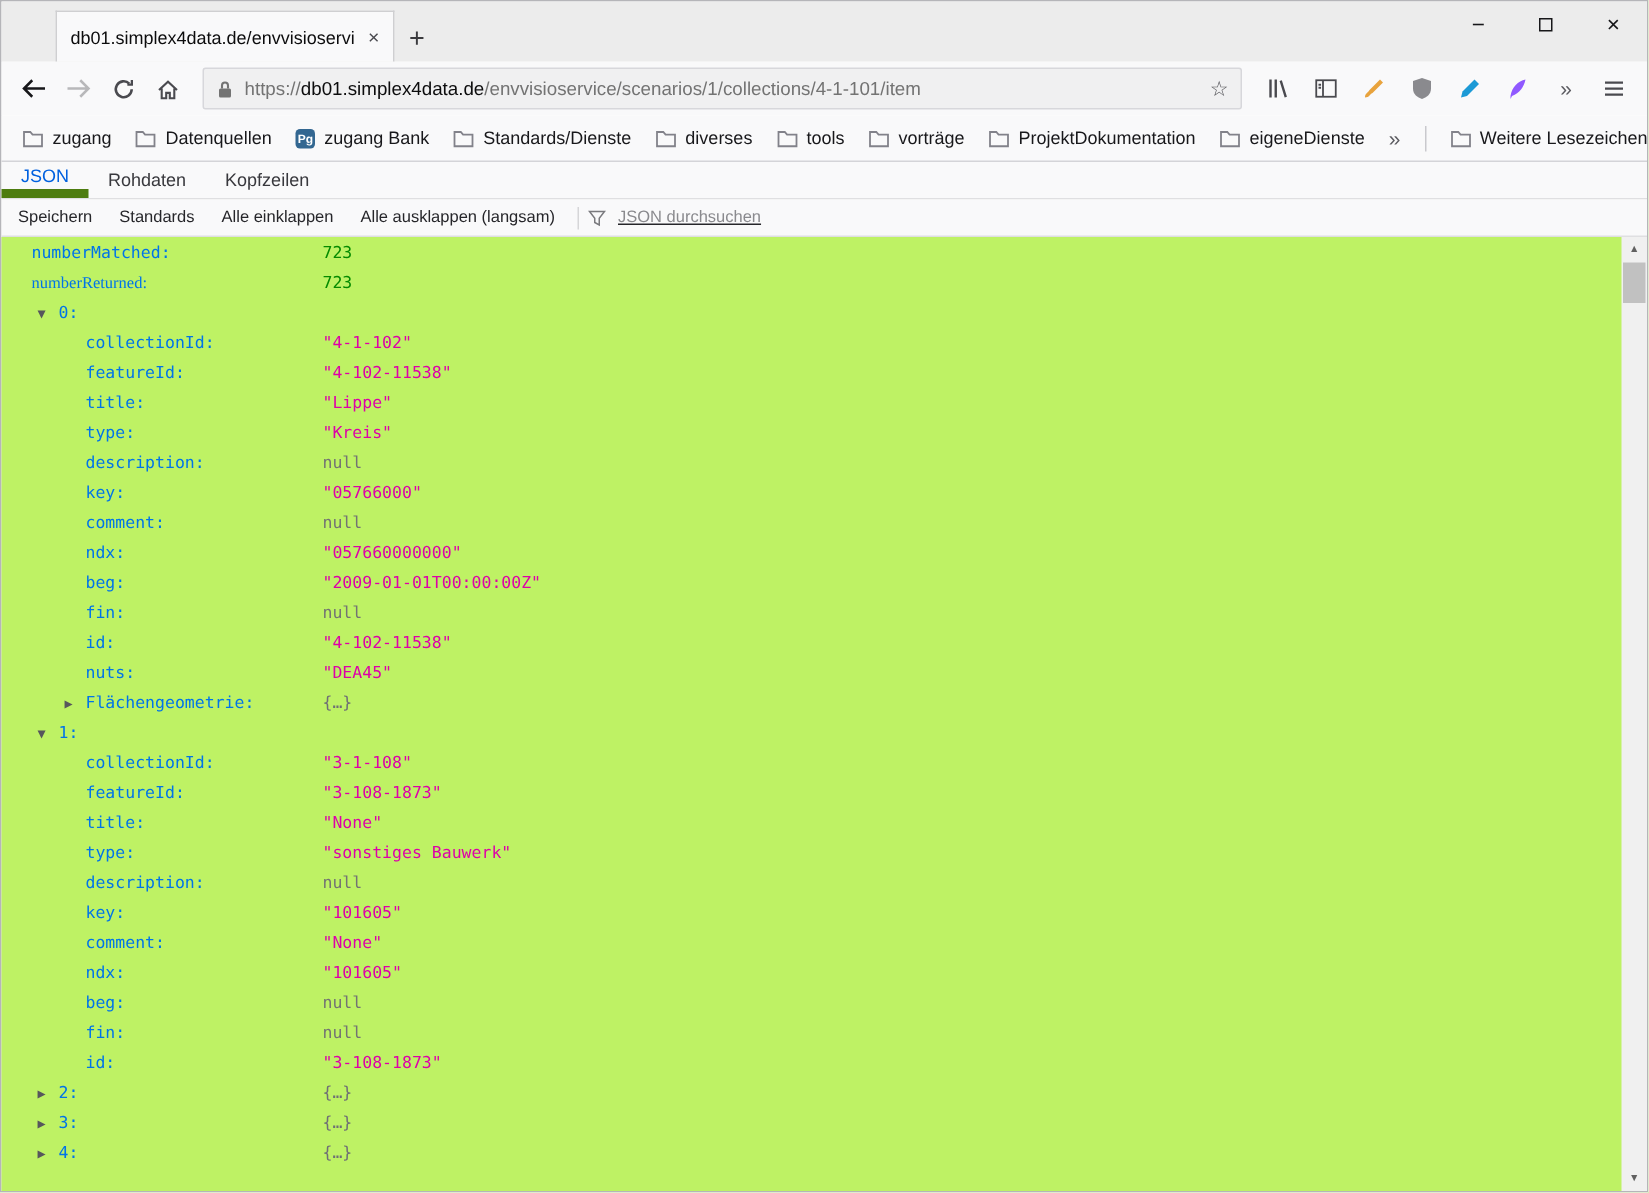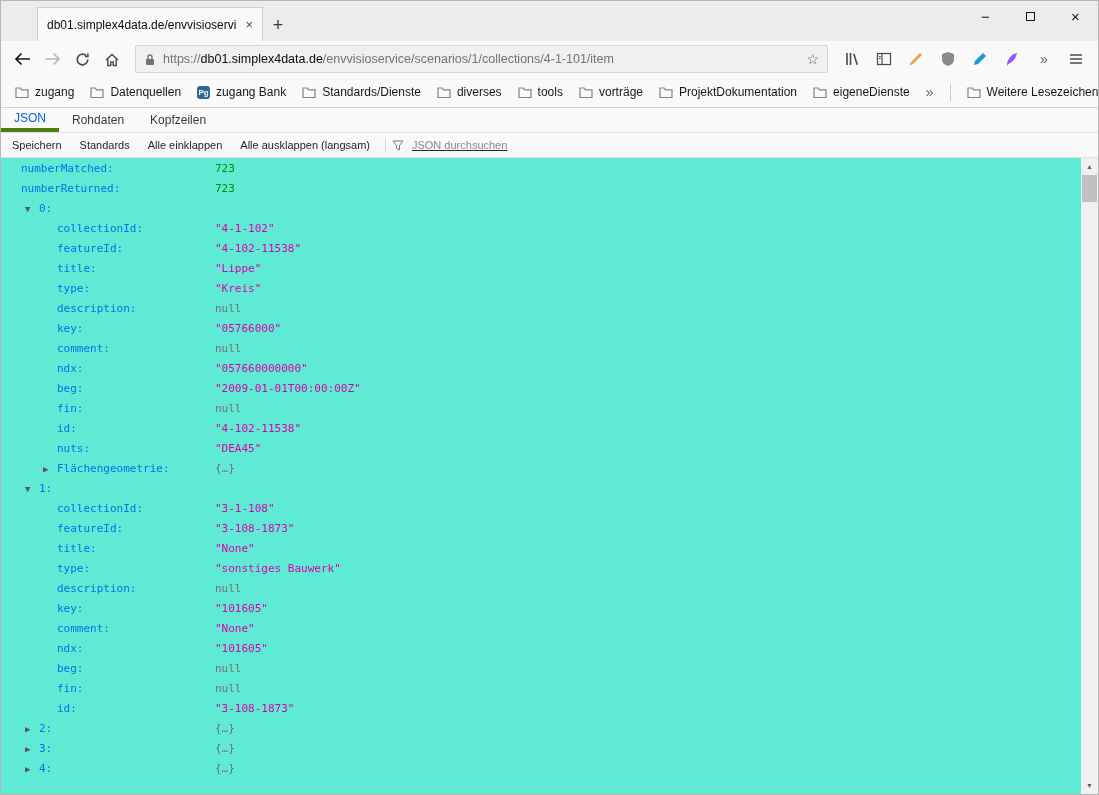--- a/index.html
+++ b/index.html
@@ -42,34 +42,34 @@
   .bm-icon { display:flex; align-items:center; }
   .pg-badge { display:inline-block; width:13px; height:13px; background:#336791; color:#fff;
               font-size:8px; font-weight:bold; text-align:center; line-height:13px; border-radius:3px; }
   .bm-right { margin-left:auto; display:flex; align-items:center; }
   .bm-sep { width:1px; height:17px; background:#c9c9cd; margin:0 8px; }
 
   
   .vtabs { height:25px; background:#f9f9fa; border-bottom:1px solid #dfdfe1; display:flex;
            align-items:stretch; font-size:12px; color:#38383d; flex:0 0 auto; }
   .vtab { padding:0 13px; display:flex; align-items:center; }
-  .vtab.active { color:#0060df; border-bottom:4px solid #4d7c0f; }
+  .vtab.active { color:#0060df; border-bottom:6px solid #4d7c0f; }
 
   
   .vtoolbar { height:25px; background:#f9f9fa; border-bottom:1px solid #dfdfe1; display:flex;
               align-items:center; font-size:11px; color:#26262a; padding-left:2px; flex:0 0 auto; }
   .vbtn { padding:0 9px; white-space:nowrap; }
   .vsep { width:1px; height:15px; background:#d6d6d8; margin:0 6px; }
   .filter { display:flex; align-items:center; gap:6px;text-decoration:underline; }
   .filter input { border:none; outline:none; background:transparent; font-size:11px; width:160px;
                   font-family:"Liberation Sans", sans-serif; color:#3a3a3e; }
   .filter input::placeholder { color:#8a8a8e; }
 
   
-  .content { position:relative; flex:1; background:#5eead4; overflow:hidden; }
+  .content { position:relative; flex:1; background:#bef264; overflow:hidden; }
   .json-tree { font-family:"DejaVu Sans Mono", monospace; font-size:11px; padding-top:1px; }
   .json-row { height:20px; line-height:20px; position:relative; padding-left:6px; white-space:nowrap; }
   .twisty { display:inline-block; width:14px; font-size:9px; color:#57575c; }
   .json-val { position:absolute; left:174px;margin-left:40px; }
 
   
   .scrollbar { position:absolute; right:0; top:0; width:17px; height:100%; background:#f0f0f0; }
   .sb-btn { height:17px; display:flex; align-items:center; justify-content:center; font-size:7px; color:#606060; }
   .sb-down { position:absolute; bottom:0; left:0; width:17px; }
   .sb-thumb { position:absolute; top:17px; left:1px; width:15px; height:27px; background:#c1c1c1; }
@@ -280,21 +280,21 @@
       <svg width="12" height="12" viewBox="0 0 12 12">
           <path d="M1 2h10L7.5 6.5V11l-3-1.7V6.5z" fill="none" stroke="#7a7a7e"></path>
         </svg>
       <input type="text" placeholder="JSON durchsuchen" style="">
     </div>
   </div>
 
   <div class="content">
     <div id="json-tree" class="json-tree">
         <div class="json-row"><span class="twisty" style="margin-left: 0px;"></span><span class="json-key" style="color: rgb(0, 116, 232);">numberMatched:</span><span class="json-val" style="color: rgb(5, 139, 0);">723</span></div>
-        <div class="json-row"><span class="twisty" style="margin-left: 0px;"></span><span class="json-key" style="color: rgb(0, 116, 232);">numberReturned:</span><span class="json-val" style="color: rgb(5, 139, 0);">723</span></div>
+        <div class="json-row"><span class="twisty" style="margin-left: 0px;"></span><span class="json-key" style="color: rgb(0, 116, 232); font-family: Liberation Serif, serif;">numberReturned:</span><span class="json-val" style="color: rgb(5, 139, 0);">723</span></div>
         <div class="json-row"><span class="twisty" style="margin-left: 18px;">▼</span><span class="json-key" style="color: rgb(0, 116, 232);">0:</span></div>
         <div class="json-row"><span class="twisty" style="margin-left: 36px;"></span><span class="json-key" style="color: rgb(0, 116, 232);">collectionId:</span><span class="json-val" style="color: rgb(221, 0, 169);">"4-1-102"</span></div>
         <div class="json-row"><span class="twisty" style="margin-left: 36px;"></span><span class="json-key" style="color: rgb(0, 116, 232);">featureId:</span><span class="json-val" style="color: rgb(221, 0, 169);">"4-102-11538"</span></div>
         <div class="json-row"><span class="twisty" style="margin-left: 36px;"></span><span class="json-key" style="color: rgb(0, 116, 232);">title:</span><span class="json-val" style="color: rgb(221, 0, 169);">"Lippe"</span></div>
         <div class="json-row"><span class="twisty" style="margin-left: 36px;"></span><span class="json-key" style="color: rgb(0, 116, 232);">type:</span><span class="json-val" style="color: rgb(221, 0, 169);">"Kreis"</span></div>
         <div class="json-row"><span class="twisty" style="margin-left: 36px;"></span><span class="json-key" style="color: rgb(0, 116, 232);">description:</span><span class="json-val" style="color: rgb(115, 115, 115);">null</span></div>
         <div class="json-row"><span class="twisty" style="margin-left: 36px;"></span><span class="json-key" style="color: rgb(0, 116, 232);">key:</span><span class="json-val" style="color: rgb(221, 0, 169);">"05766000"</span></div>
         <div class="json-row"><span class="twisty" style="margin-left: 36px;"></span><span class="json-key" style="color: rgb(0, 116, 232);">comment:</span><span class="json-val" style="color: rgb(115, 115, 115);">null</span></div>
         <div class="json-row"><span class="twisty" style="margin-left: 36px;"></span><span class="json-key" style="color: rgb(0, 116, 232);">ndx:</span><span class="json-val" style="color: rgb(221, 0, 169);">"057660000000"</span></div>
         <div class="json-row"><span class="twisty" style="margin-left: 36px;"></span><span class="json-key" style="color: rgb(0, 116, 232);">beg:</span><span class="json-val" style="color: rgb(221, 0, 169);">"2009-01-01T00:00:00Z"</span></div>

